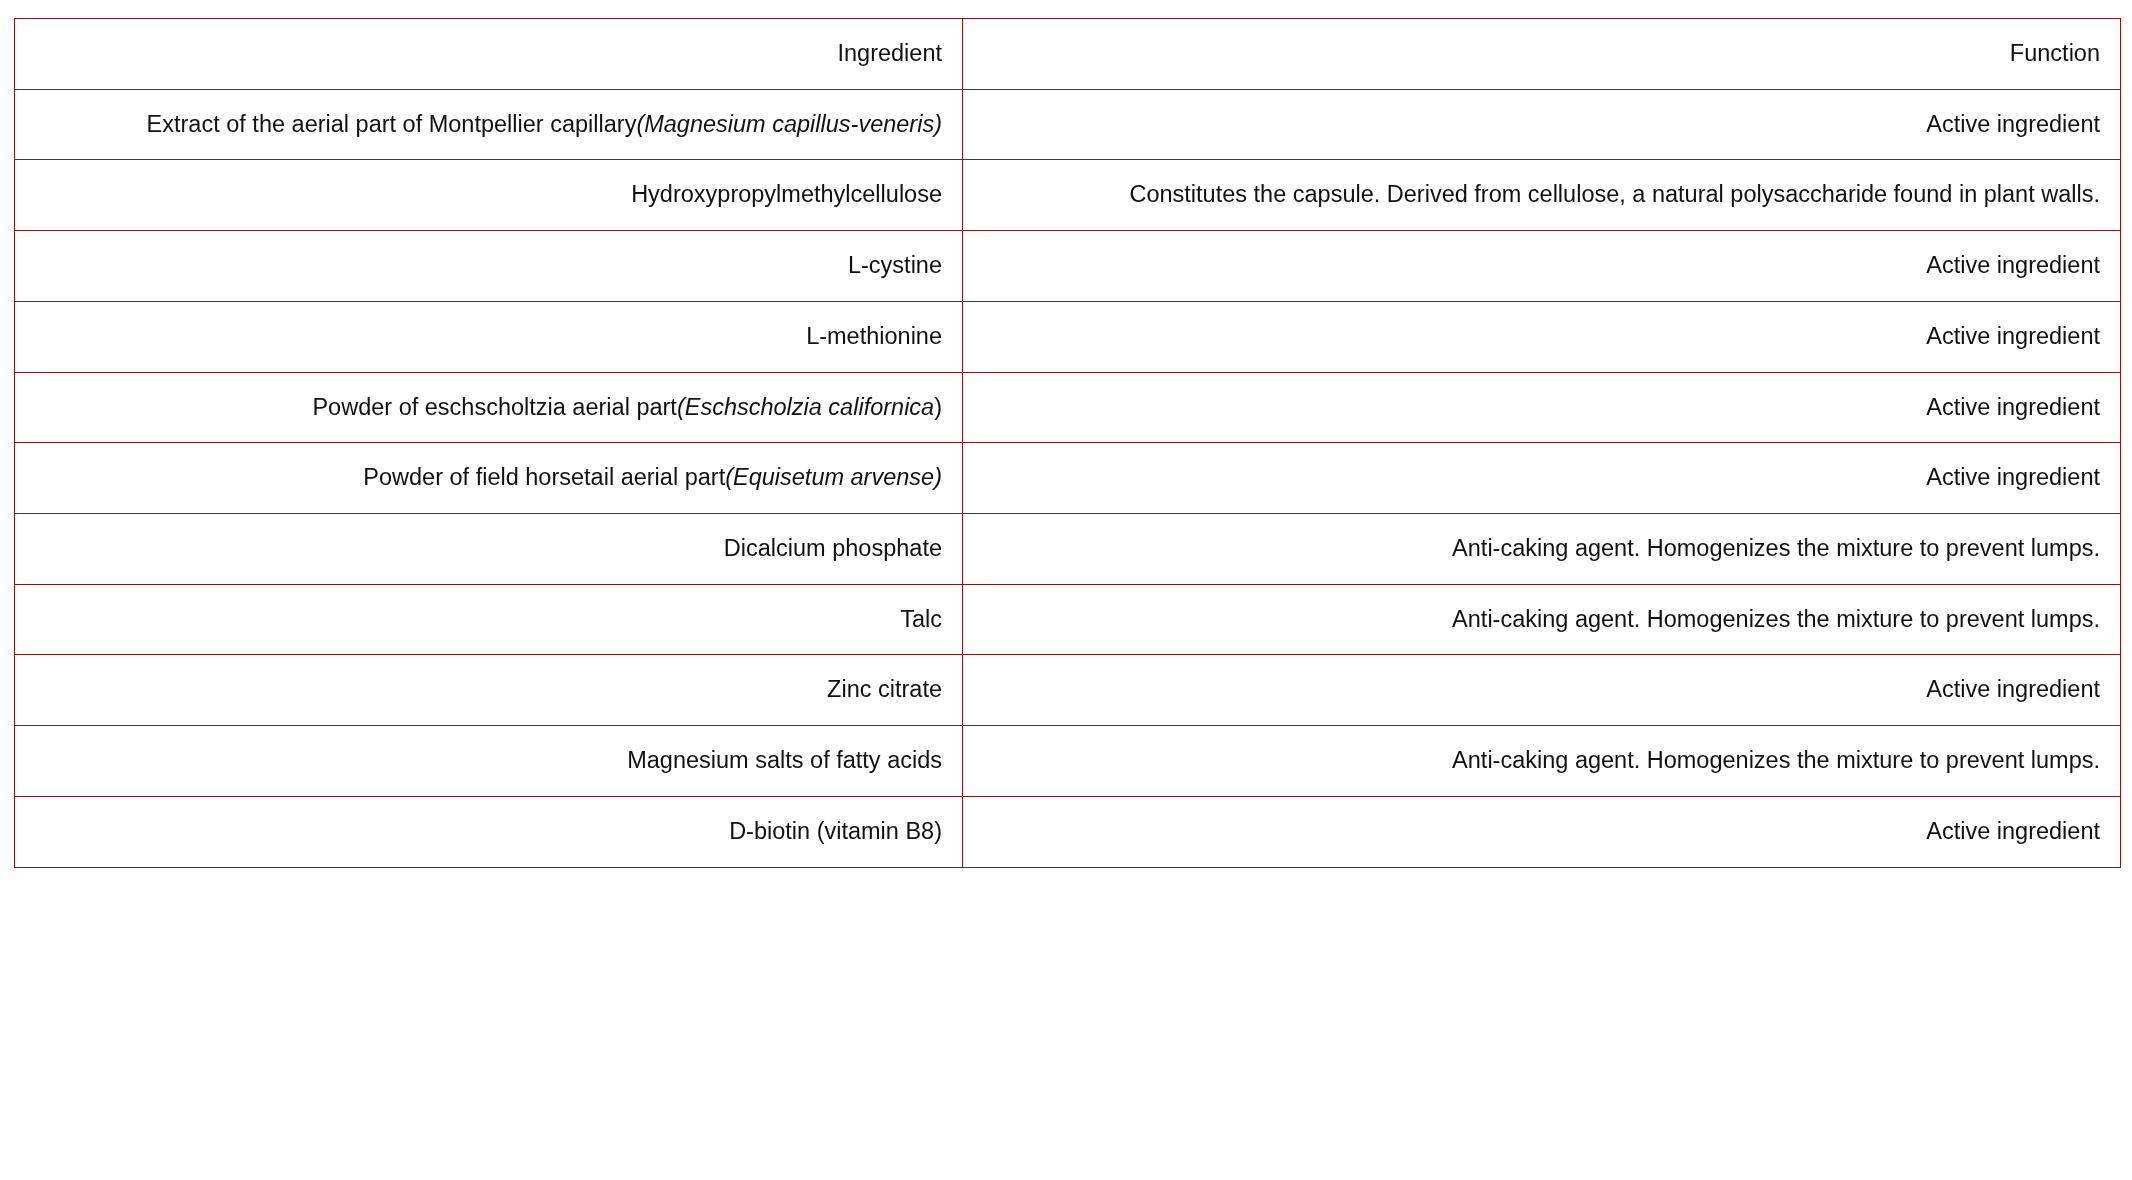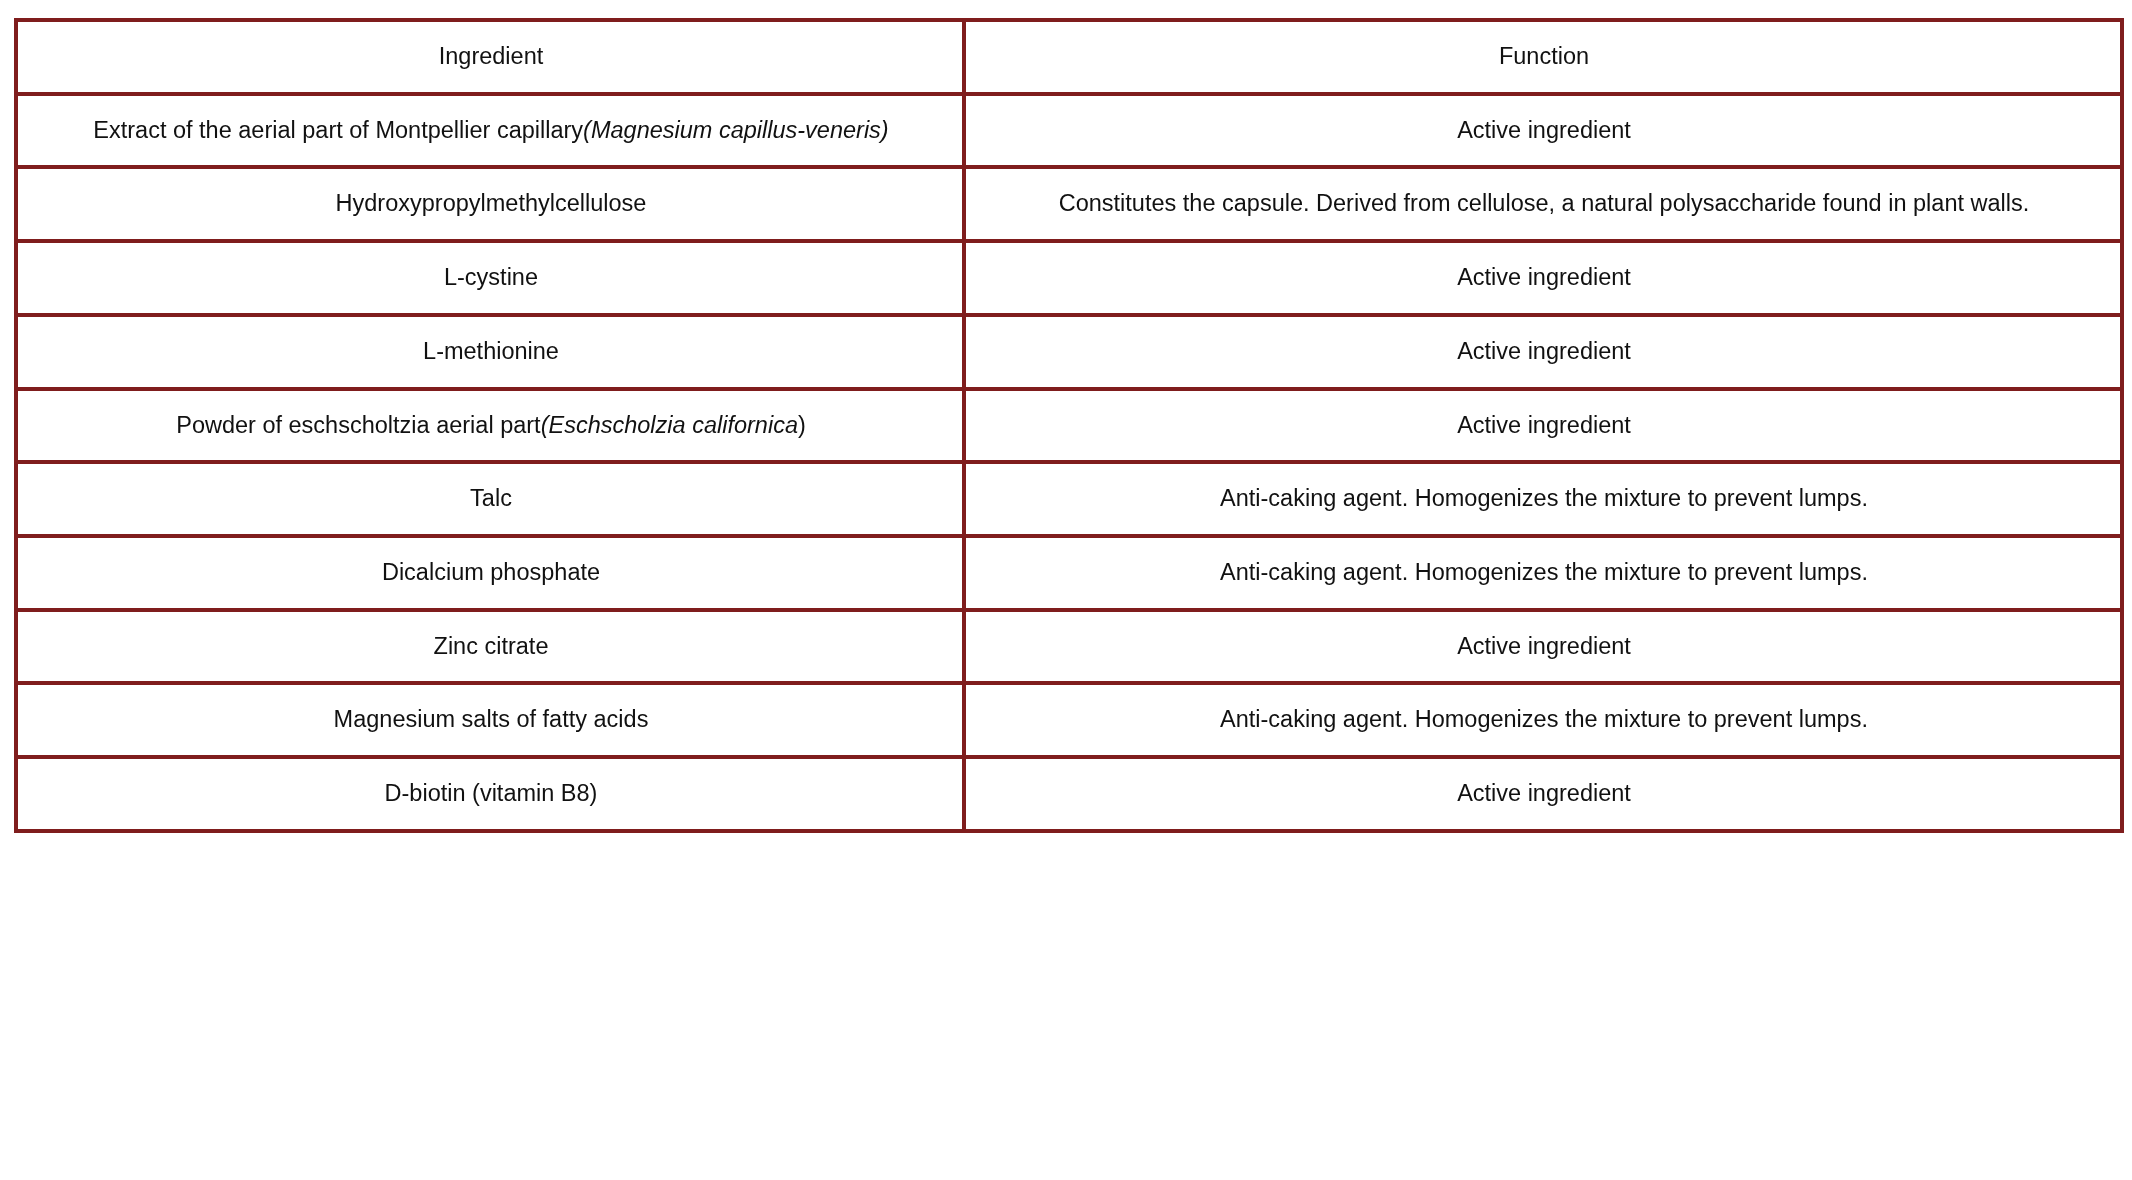--- a/index.html
+++ b/index.html
@@ -20,22 +20,22 @@
     border-collapse: collapse;
     width: 2106px;
     table-layout: fixed;
     font-size: 23.5px;
     line-height: 1.35;
   }
   table.ingredient-table col.col-ingredient { width: 948px; }
   table.ingredient-table col.col-function { width: 1158px; }
   table.ingredient-table th,
   table.ingredient-table td {
-    border: 4px solid #7f1d1d;
-    text-align: center;
+    border: 1px solid #7f1d1d;
+    text-align: right;
     vertical-align: middle;
     padding: 19px 20px 19px 22px;
     font-weight: 400;
     height: 42px;
     box-sizing: border-box;
     overflow: hidden;
     white-space: nowrap;
   }
   table.ingredient-table th {
     font-weight: 400;
@@ -78,25 +78,29 @@
         </tr>
         <tr>
           <td><span class="cell-text">L-methionine</span></td>
           <td>Active ingredient</td>
         </tr>
         <tr>
           <td><span class="cell-text">Powder of eschscholtzia aerial part</span><span class="latin">(Eschscholzia californica</span><span class="cell-text">)</span></td>
           <td>Active ingredient</td>
         </tr>
         <tr>
-          <td><span class="cell-text">Talc</span></td>
+          <td><span class="cell-text">Powder of field horsetail aerial part</span><span class="latin">(Equisetum arvense)</span></td>
+          <td>Active ingredient</td>
+        </tr>
+        <tr>
+          <td><span class="cell-text">Dicalcium phosphate</span></td>
           <td>Anti-caking agent. Homogenizes the mixture to prevent lumps.</td>
         </tr>
         <tr>
-          <td><span class="cell-text">Dicalcium phosphate</span></td>
+          <td><span class="cell-text">Talc</span></td>
           <td>Anti-caking agent. Homogenizes the mixture to prevent lumps.</td>
         </tr>
         <tr>
           <td><span class="cell-text">Zinc citrate</span></td>
           <td>Active ingredient</td>
         </tr>
         <tr>
           <td><span class="cell-text">Magnesium salts of fatty acids</span></td>
           <td>Anti-caking agent. Homogenizes the mixture to prevent lumps.</td>
         </tr>

